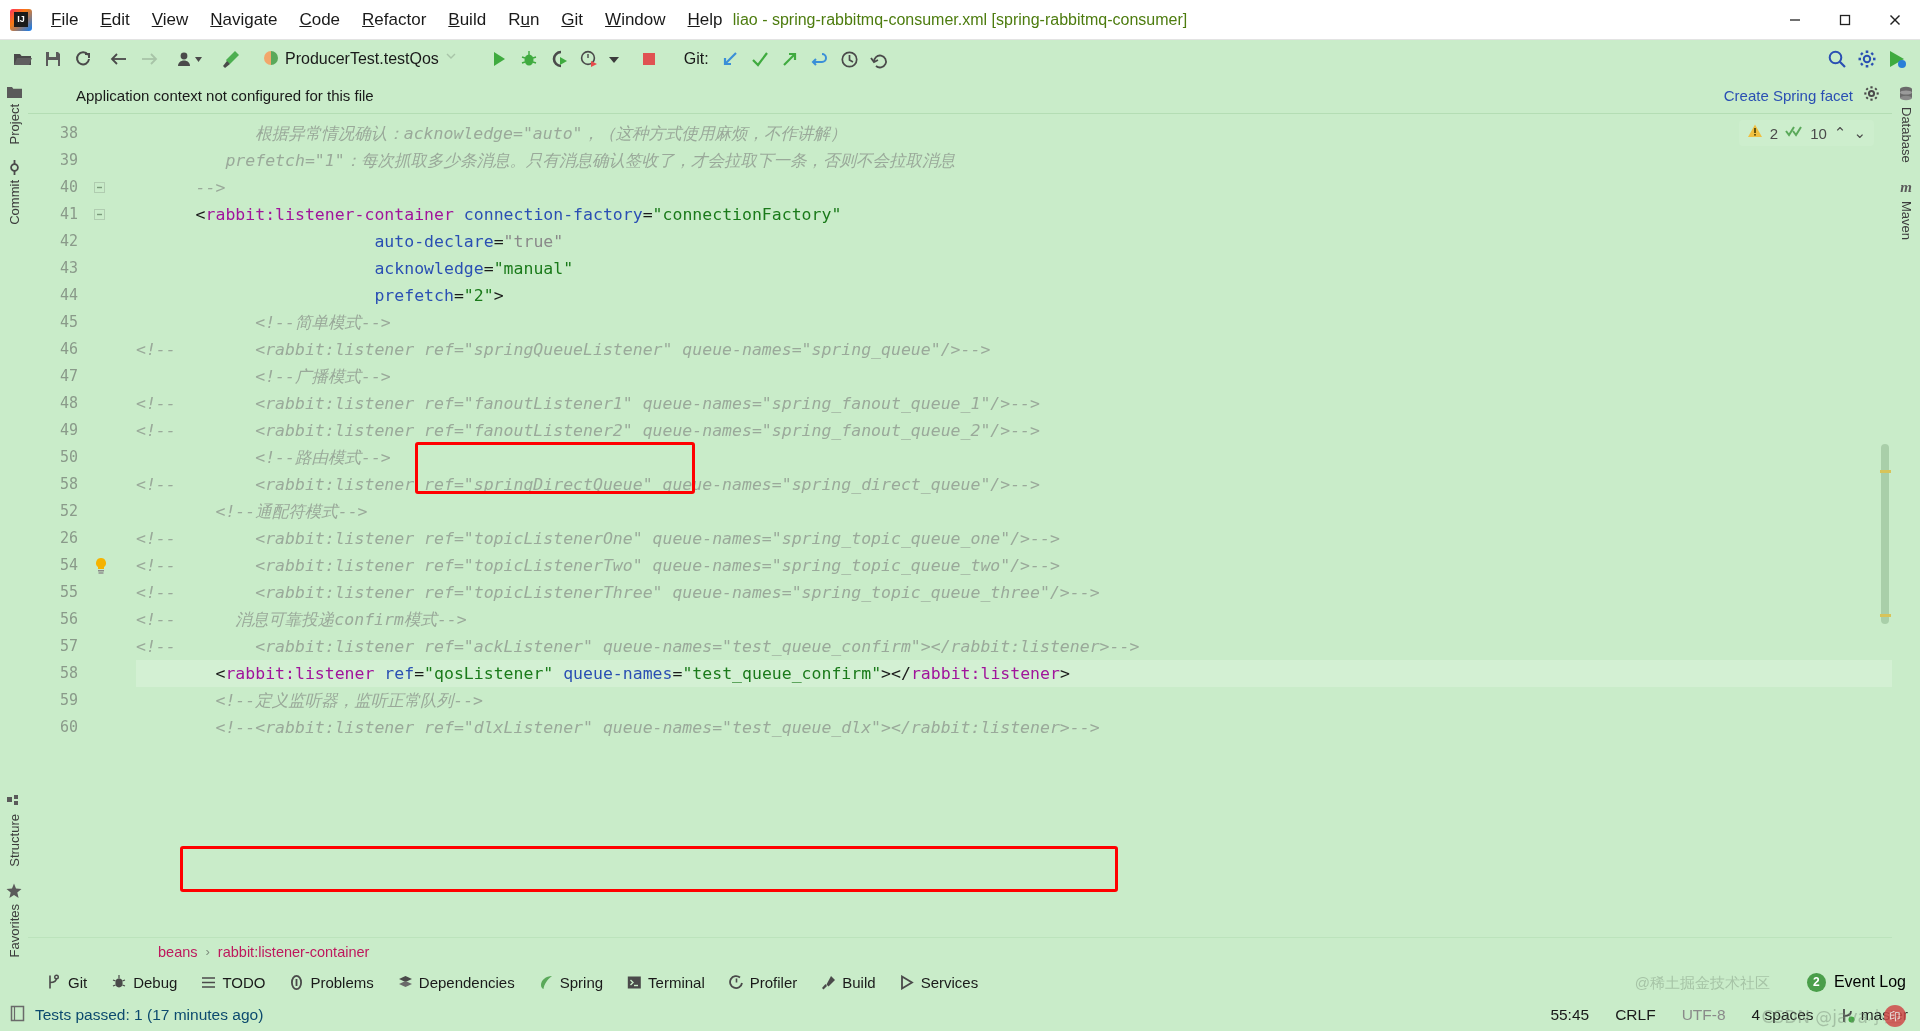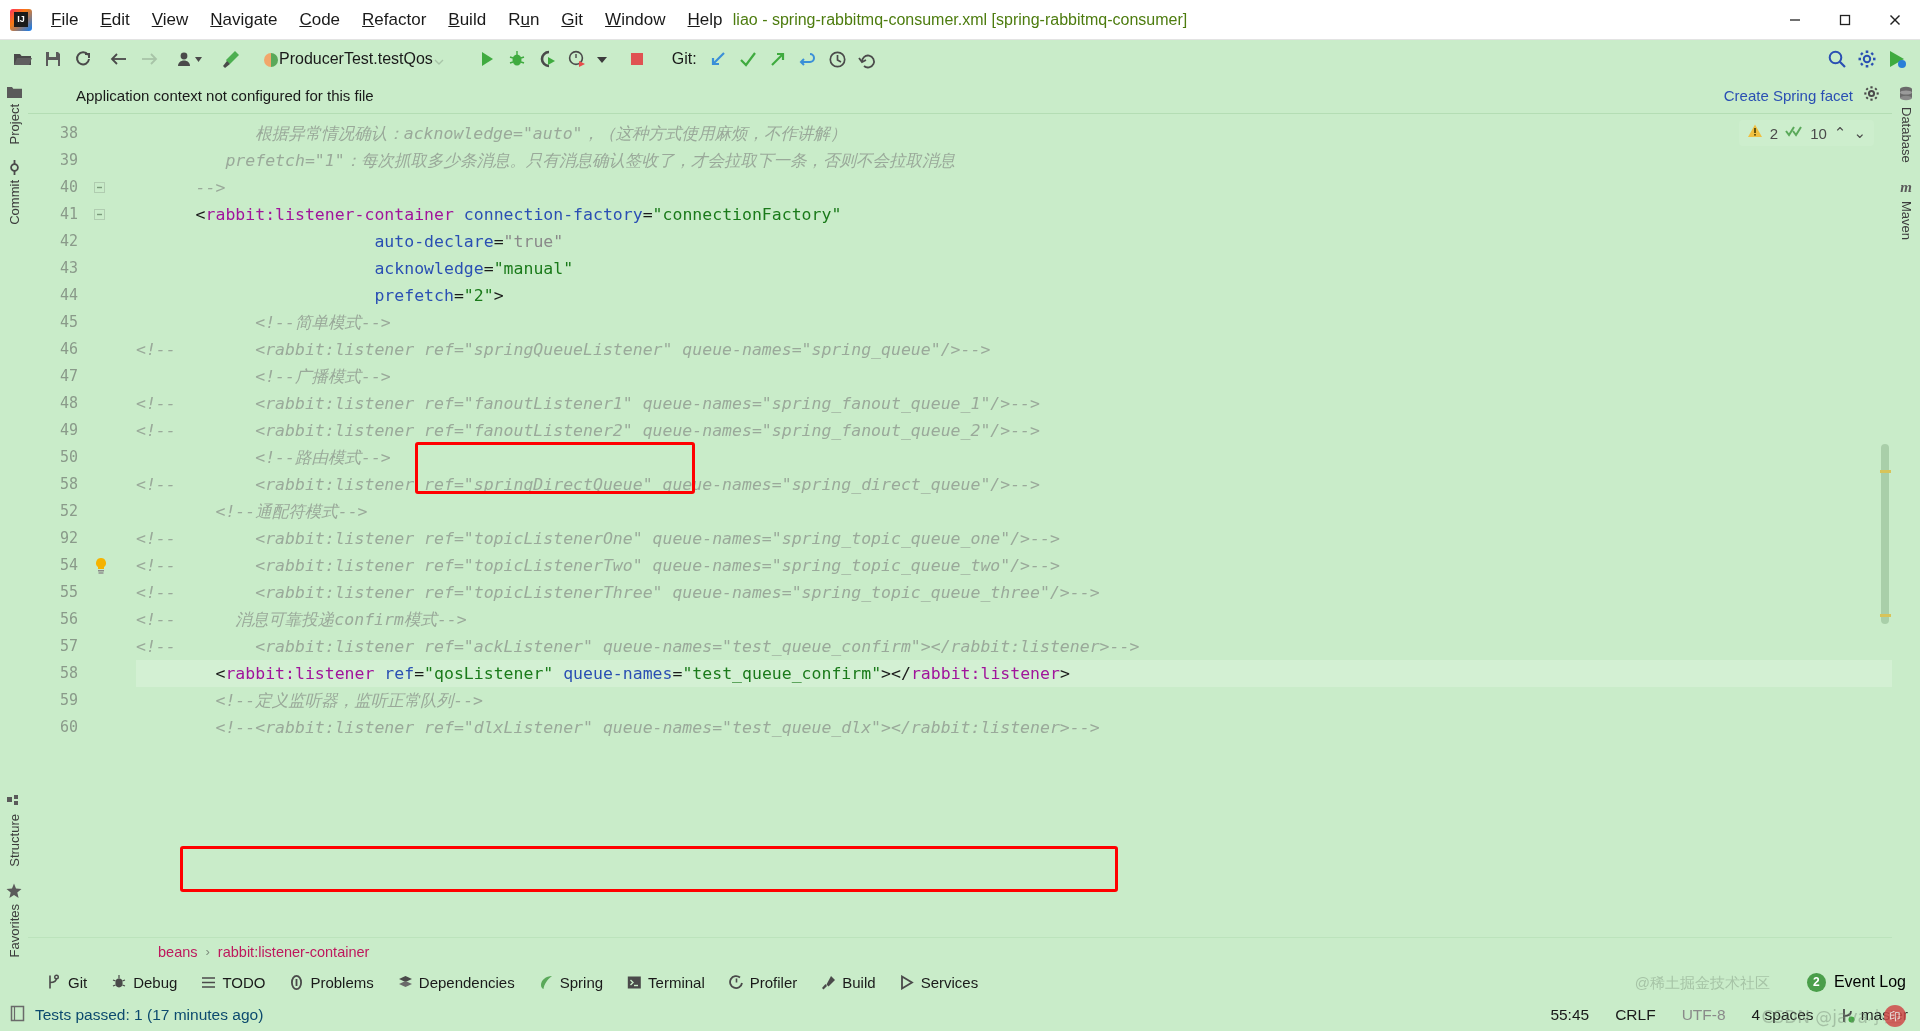--- a/index.html
+++ b/index.html
@@ -68,21 +68,21 @@
     padding-left: 8px;
     position: relative;
   }
   .tb-icon {
     width: 30px; height: 28px;
     display: flex; align-items: center; justify-content: center;
     cursor: default; flex: none;
   }
   .tb-icon svg { display: block; }
   .runconfig {
-    display: flex; align-items: flex-end; 
+    display: flex; align-items: flex-start; gap: 6px;
     margin-left: 10px; padding: 2px 8px 2px 6px;
     border-radius: 4px; cursor: default;
     border: 1px solid transparent;
   }
   .runconfig .rc-label { font-size: 16px; color: #1a1a1a; white-space: nowrap; }
   .git-label { font-size: 16px; color: #1a1a1a; margin: 0 6px 0 20px; }
   .tb-right { margin-left: auto; display: flex; align-items: center; padding-right: 8px; }
 
   
   .body-row { flex: 1 1 auto; display: flex; min-height: 0; }
@@ -612,21 +612,21 @@
             </div>
             <div class="gutter-line">
               <span class="gnum">58</span>
               <span class="gmark"></span>
             </div>
             <div class="gutter-line">
               <span class="gnum">52</span>
               <span class="gmark"></span>
             </div>
             <div class="gutter-line">
-              <span class="gnum">92</span>
+              <span class="gnum">26</span>
               <span class="gmark"></span>
             </div>
             <div class="gutter-line">
               <span class="gnum">54</span>
               <span class="gmark">
                 <svg width="14" height="16" viewBox="0 0 14 16">
                   <path d="M7 0a5 5 0 0 0-3 9v2h6V9A5 5 0 0 0 7 0z" fill="#f5b301"></path>
                   <rect x="4" y="12" width="6" height="1.5" fill="#8a8a8a"></rect>
                   <rect x="4.5" y="14.3" width="5" height="1.4" fill="#8a8a8a"></rect>
                 </svg>

